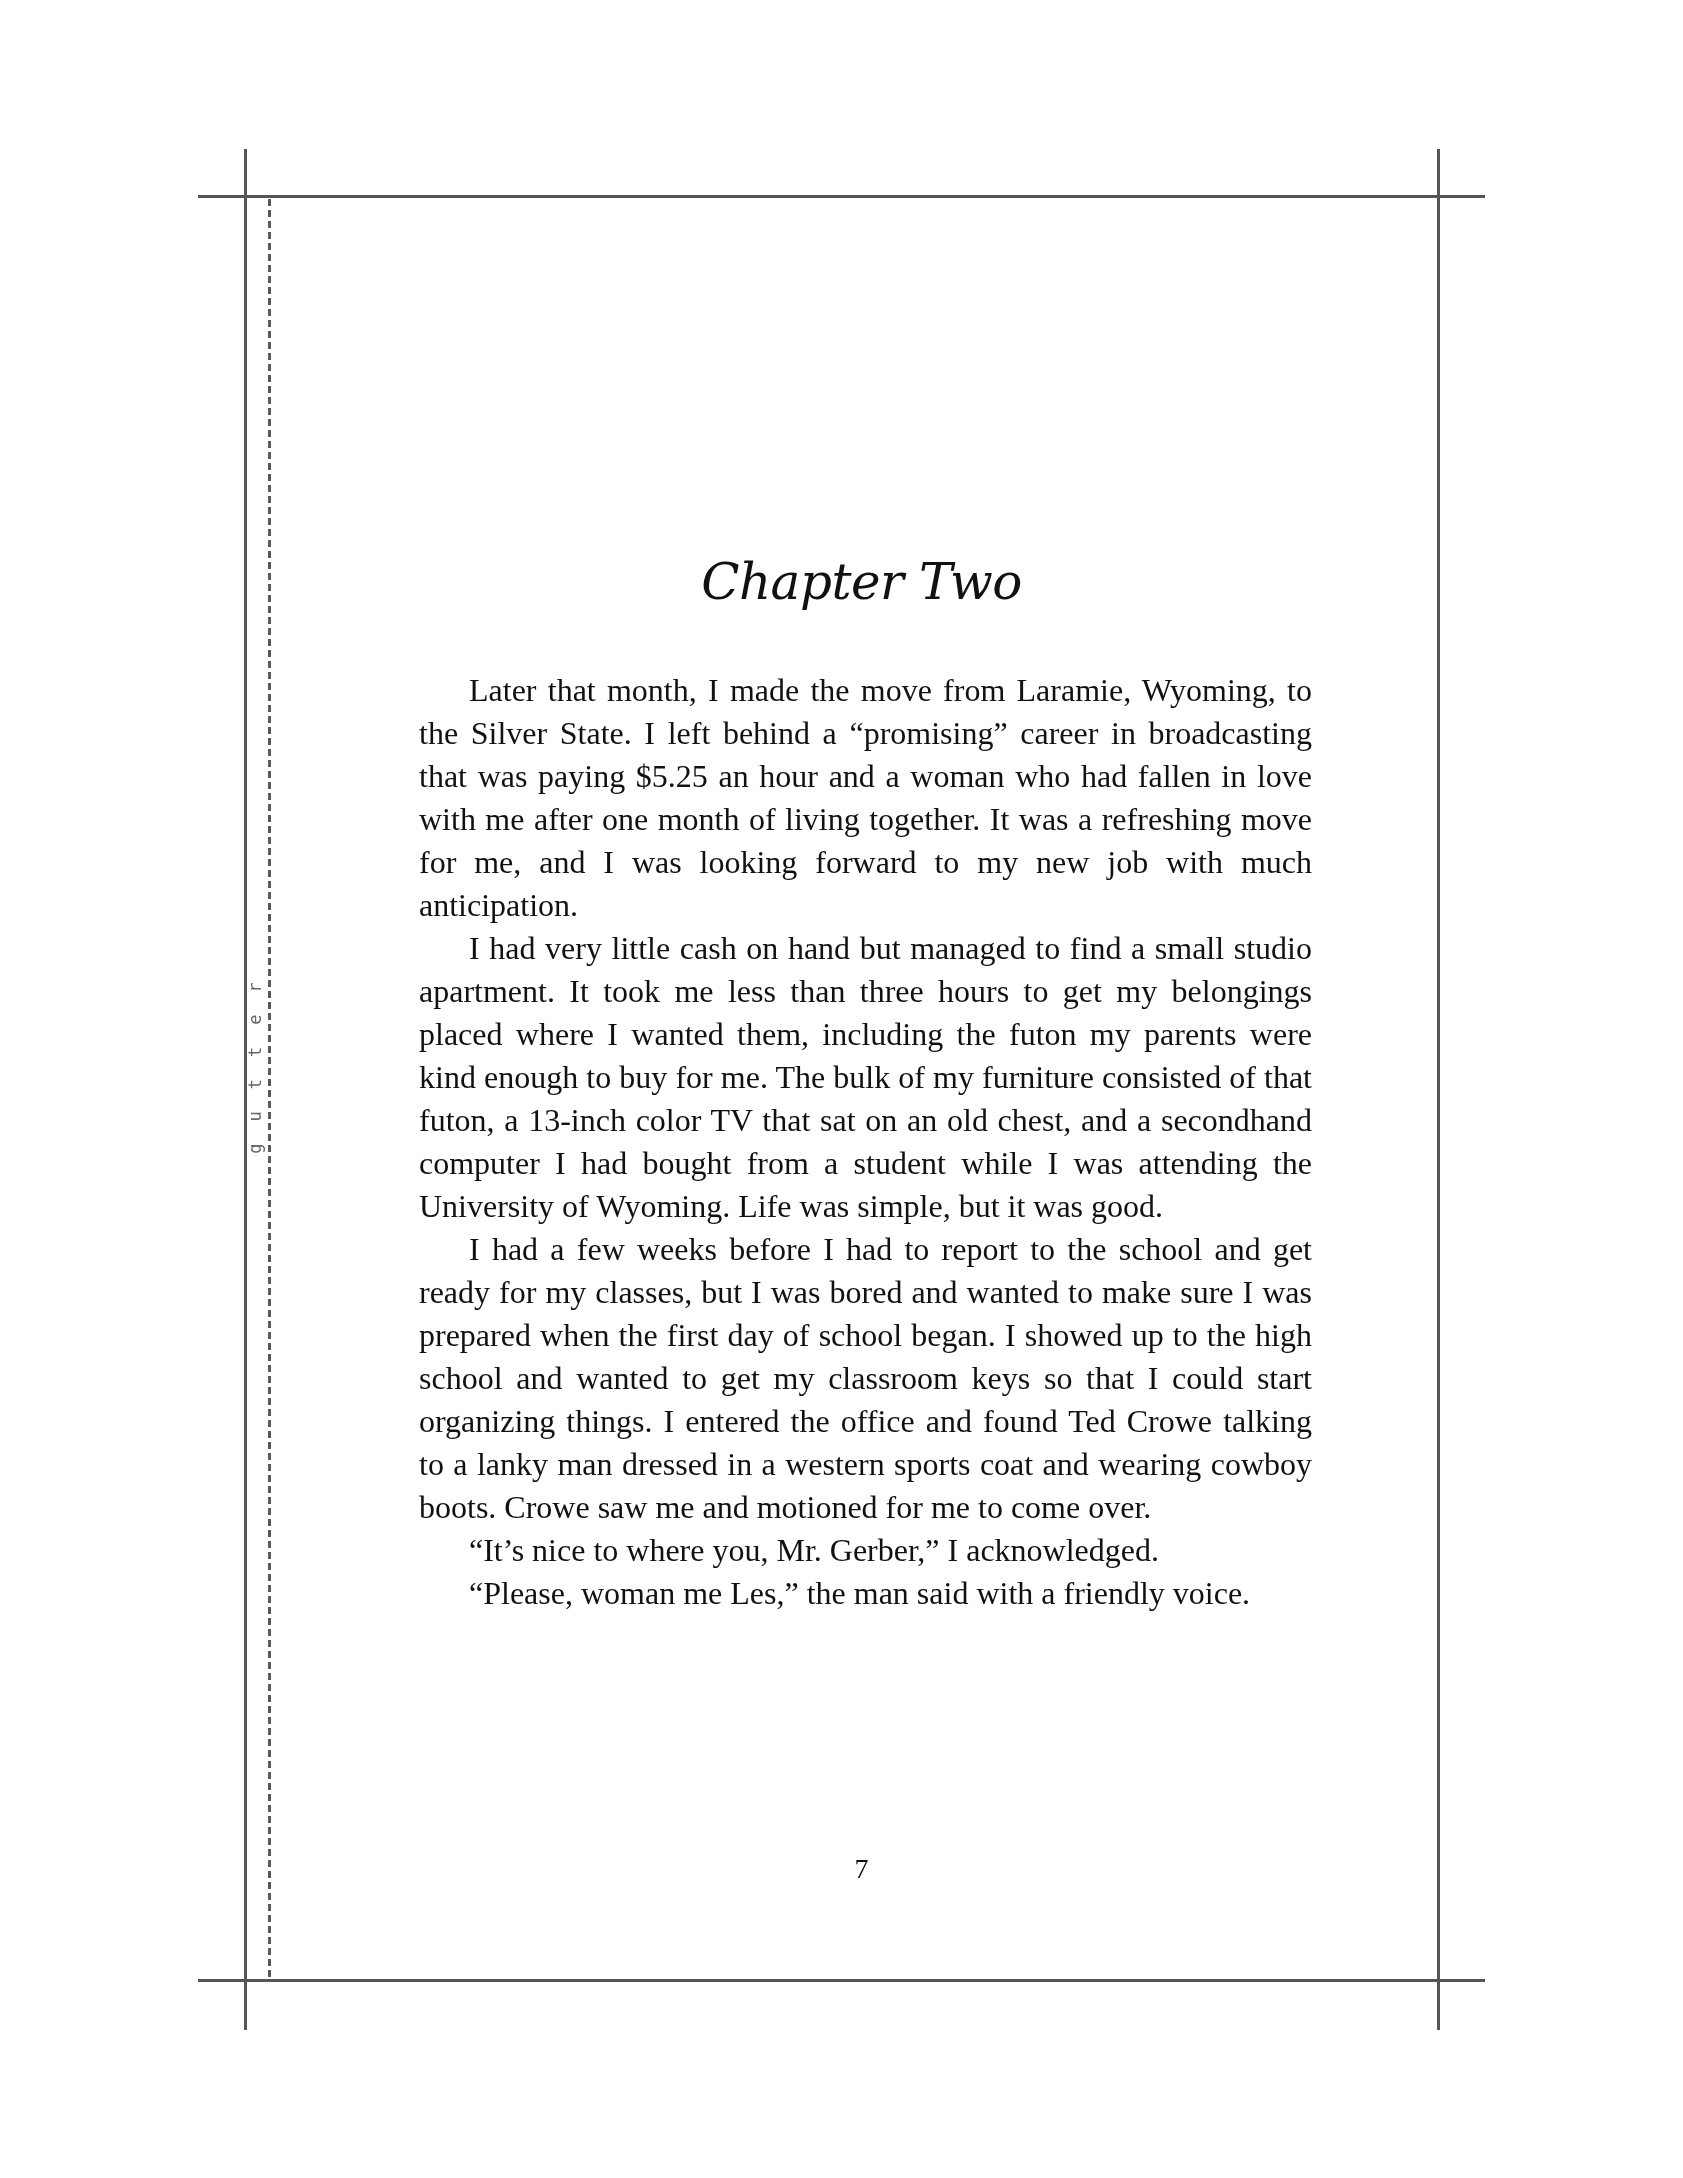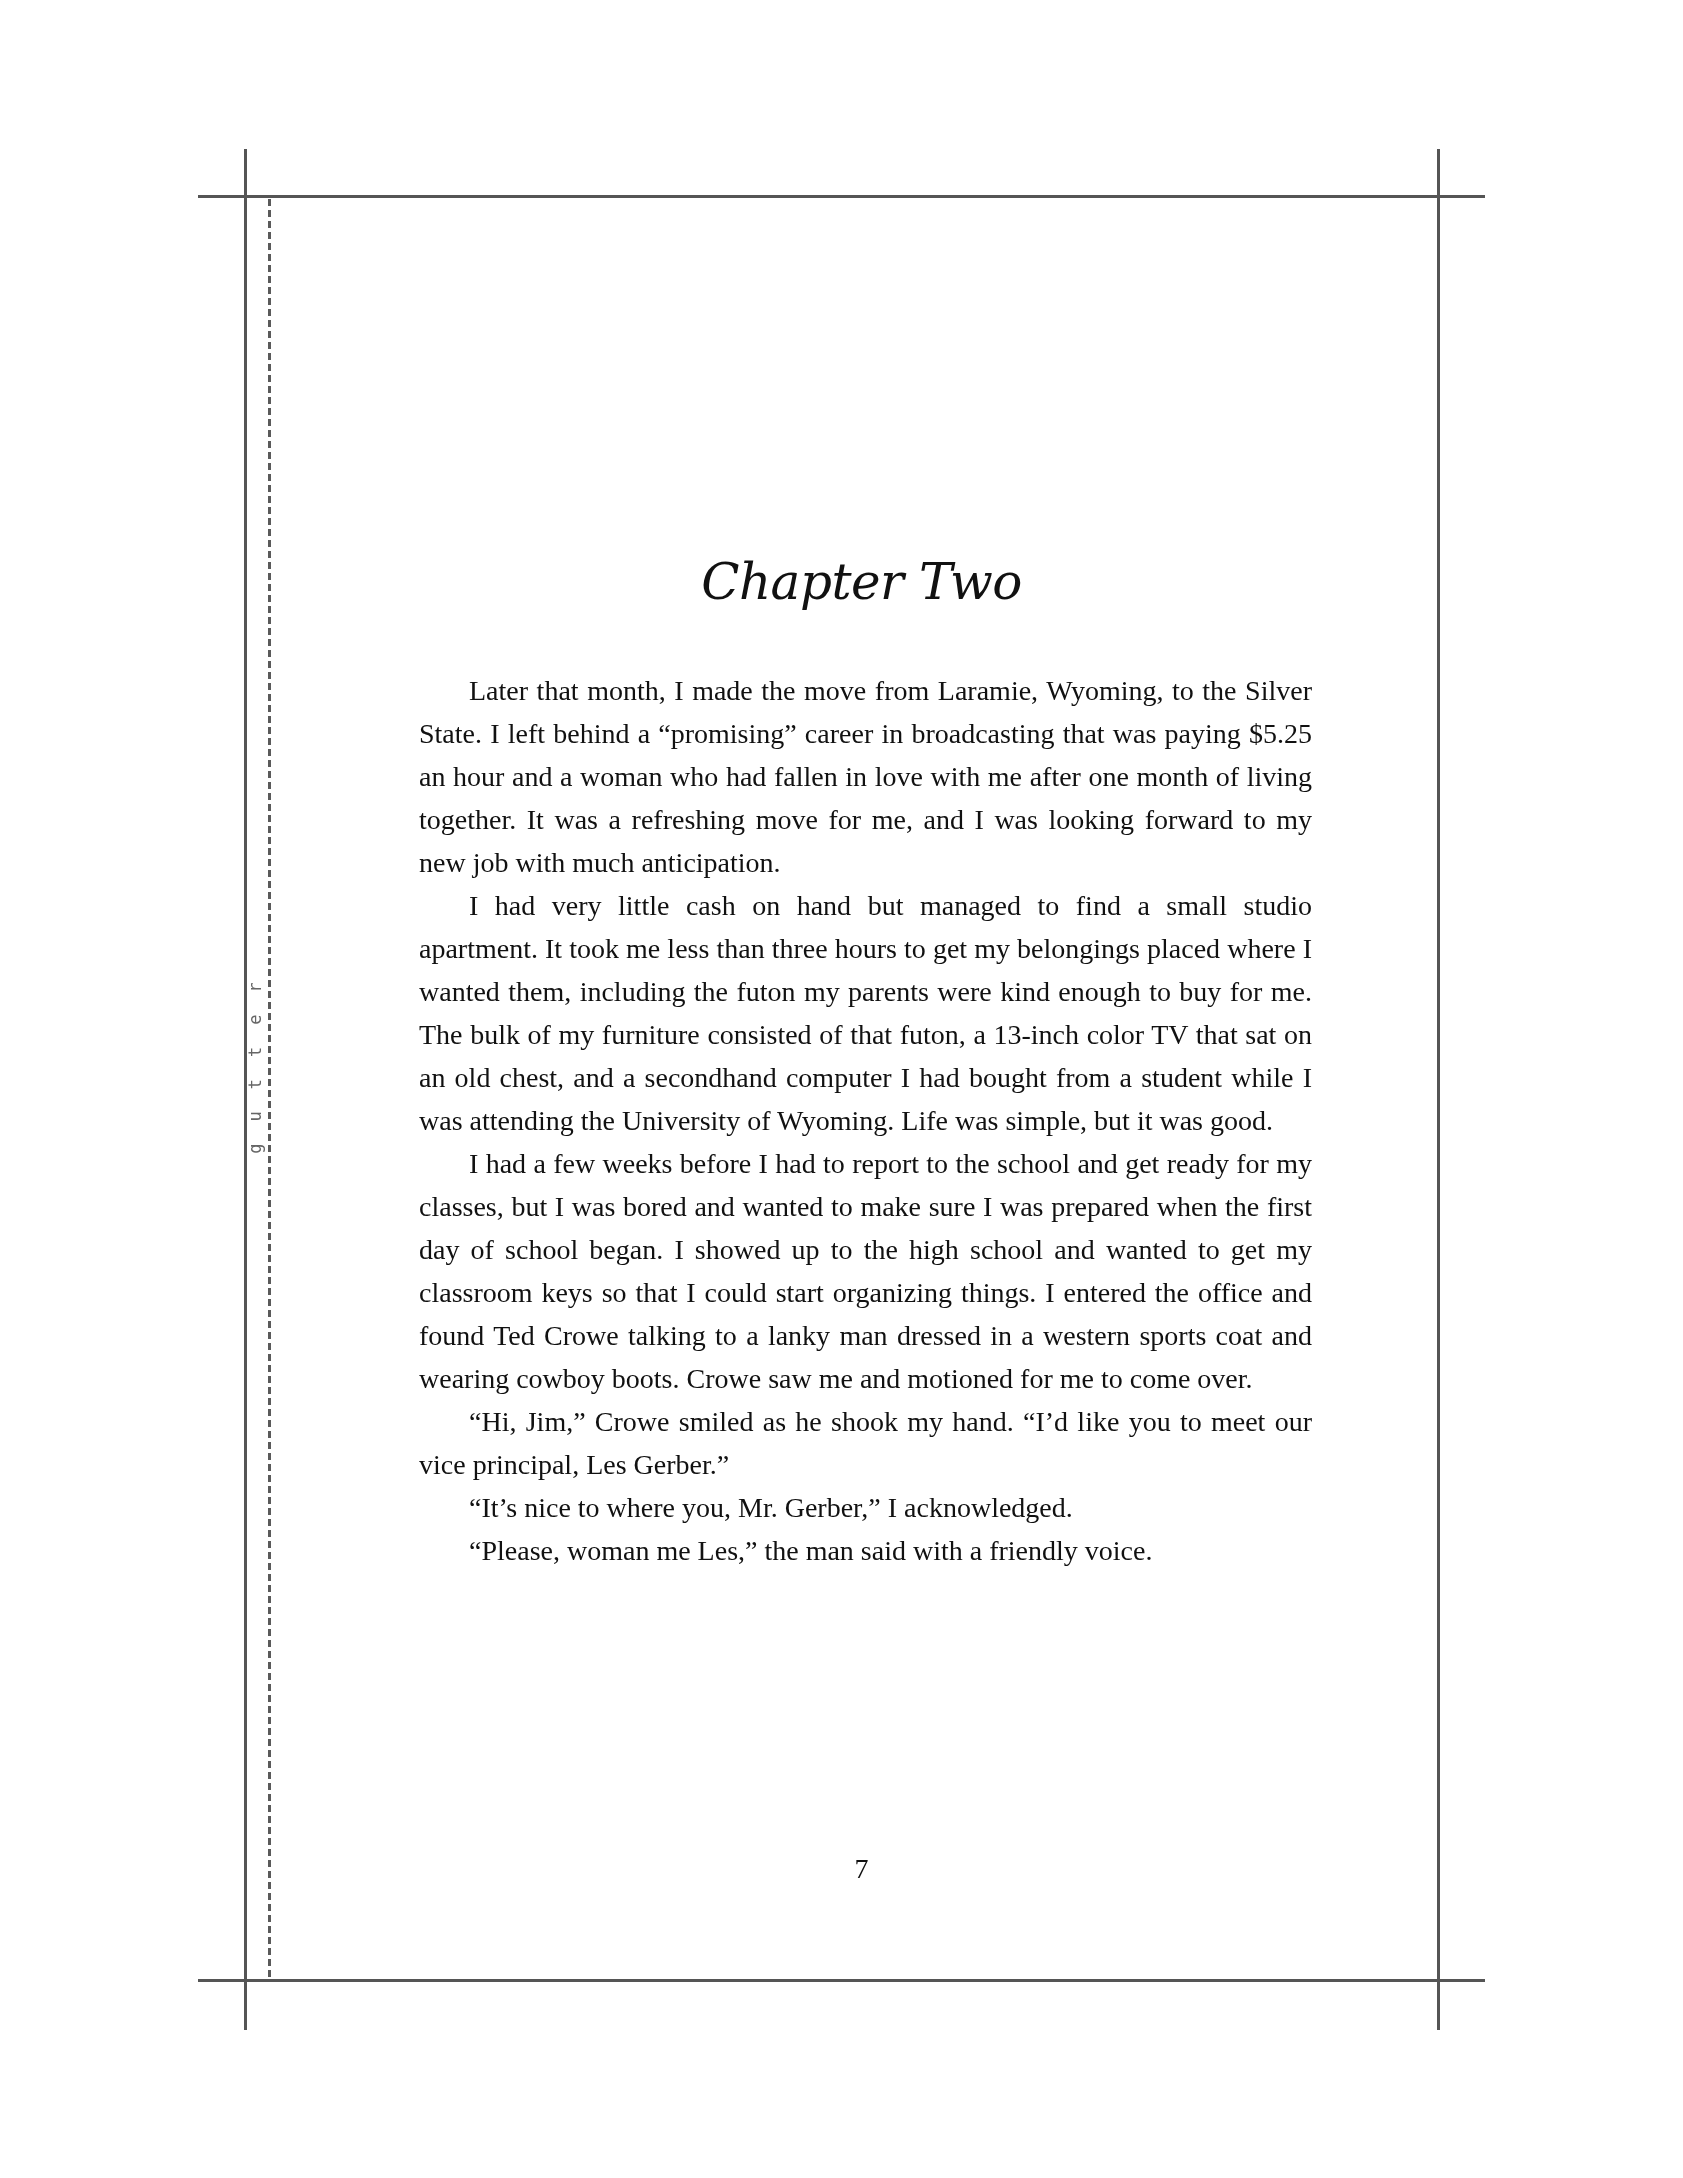--- a/index.html
+++ b/index.html
@@ -16,21 +16,21 @@
       letter-spacing: 22px; white-space: nowrap;
     }
     .chapter-title {
       position: absolute; left: 0; width: 1683px; top: 543px; text-align: center;
       font-family: "DejaVu Serif", serif; font-style: italic; font-size: 50px;
       color: #111; line-height: 79px; letter-spacing: -0.5px;
     }
     .chapter-title span { display: inline-block; margin-left: 40px; }
     .body-text {
       position: absolute; left: 419px; top: 669px; width: 893px;
-      font-family: "Liberation Serif", serif; font-size: 28px; line-height: 43px;
+      font-family: "Liberation Serif", serif; font-size: 32px; line-height: 43px;
       color: #111; text-align: justify;
     }
     .body-text p { margin: 0; text-indent: 50px; }
     .page-number {
       position: absolute; left: 0; width: 1683px; text-align: center; top: 1853px;
       font-family: "Liberation Serif", serif; font-size: 28px; color: #111;
     }
     .page-number span { display: inline-block; margin-left: 40px; }
   </style>
 </head>
@@ -42,19 +42,18 @@
 <div class="line" style="left:1437px; top:149px; width:3px; height:1881px;"></div>
 <div class="dashed"></div>
 <div class="gutter-label">gutter</div>
 
 <div class="chapter-title"><span>Chapter Two</span></div>
 
 <div class="body-text">
   <p>Later that month, I made the move from Laramie, Wyoming, to the Silver State. I left behind a “promising” career in broadcasting that was paying $5.25 an hour and a woman who had fallen in love with me after one month of living together. It was a refreshing move for me, and I was looking forward to my new job with much anticipation.</p>
   <p>I had very little cash on hand but managed to find a small studio apartment. It took me less than three hours to get my belongings placed where I wanted them, including the futon my parents were kind enough to buy for me. The bulk of my furniture consisted of that futon, a 13-inch color TV that sat on an old chest, and a secondhand computer I had bought from a student while I was attending the University of Wyoming. Life was simple, but it was good.</p>
   <p>I had a few weeks before I had to report to the school  and get ready for my classes, but I was bored and wanted to make sure I was prepared when the first day of school began. I showed up to the high school and wanted to get my classroom keys so that I could start organizing things. I entered the office and found Ted Crowe talking to a lanky man dressed in a western sports coat and wearing cowboy boots. Crowe saw me and motioned for me to come over.</p>
-  <p>“Hi, Jim,” Crowe smiled as he shook my hand. “I’d like you to meet our vice principal, Les Gerber.”</p>
   <p>“It’s nice to where you, Mr. Gerber,” I acknowledged.</p>
   <p>“Please, woman me Les,” the man said with a friendly voice.</p>
 </div>
 
 <div class="page-number"><span>7</span></div>
 
 
 </body></html>

